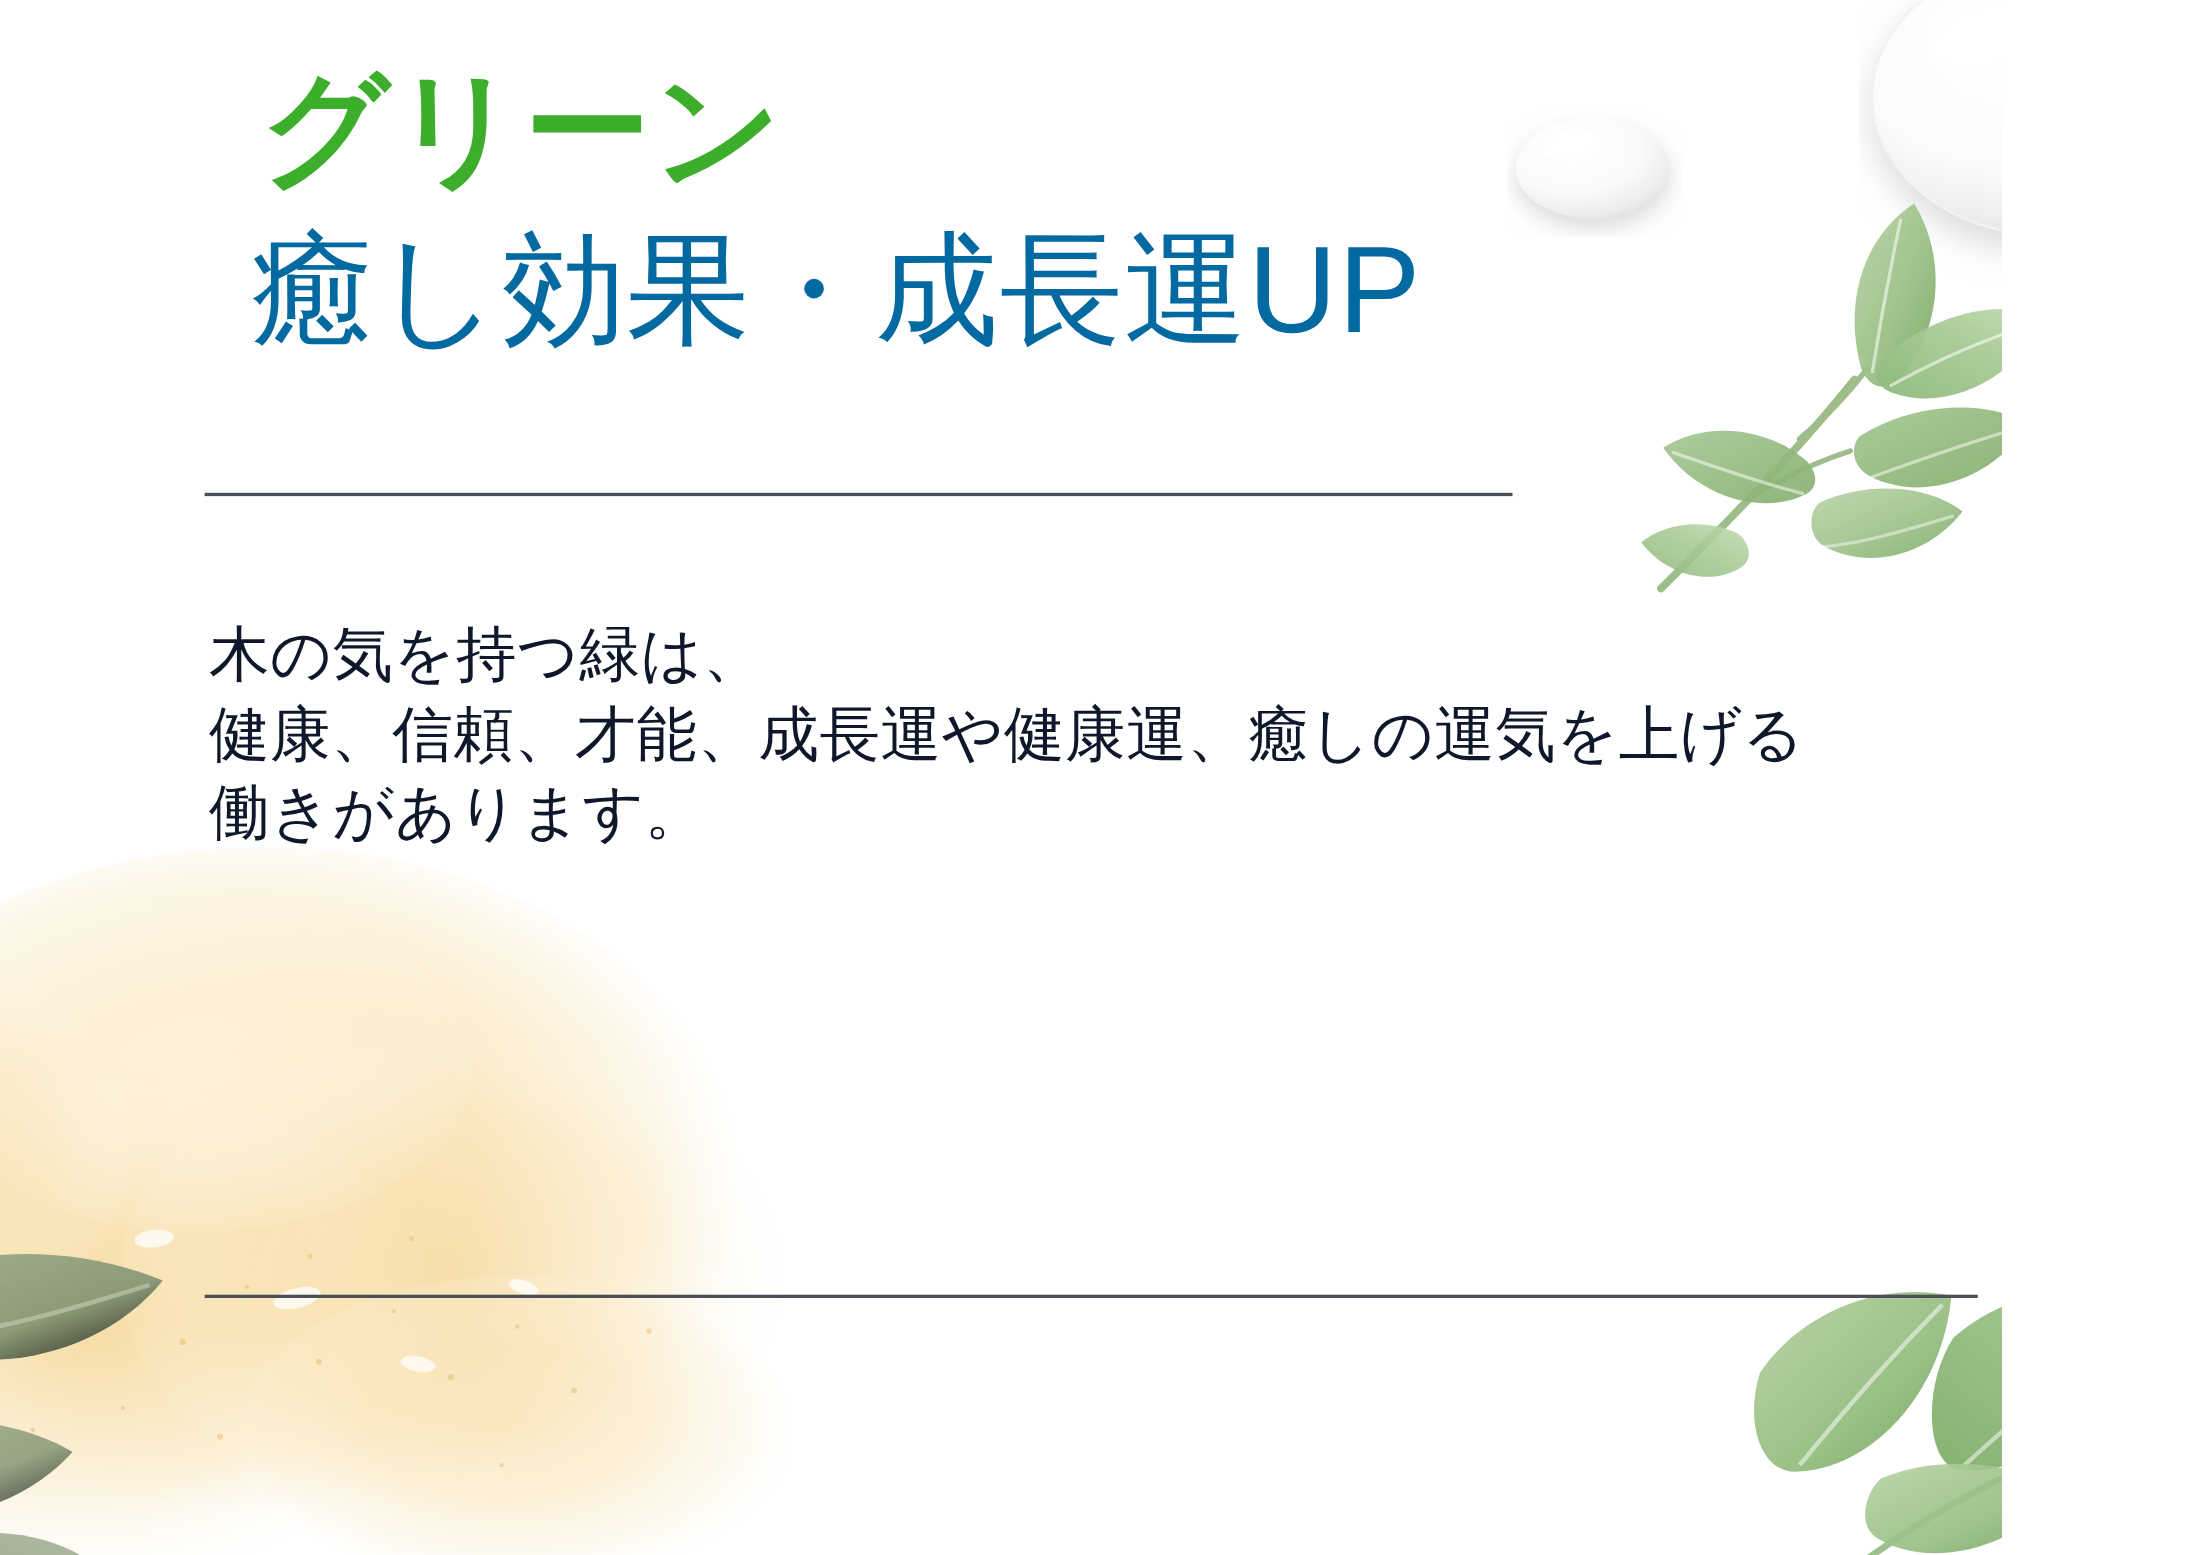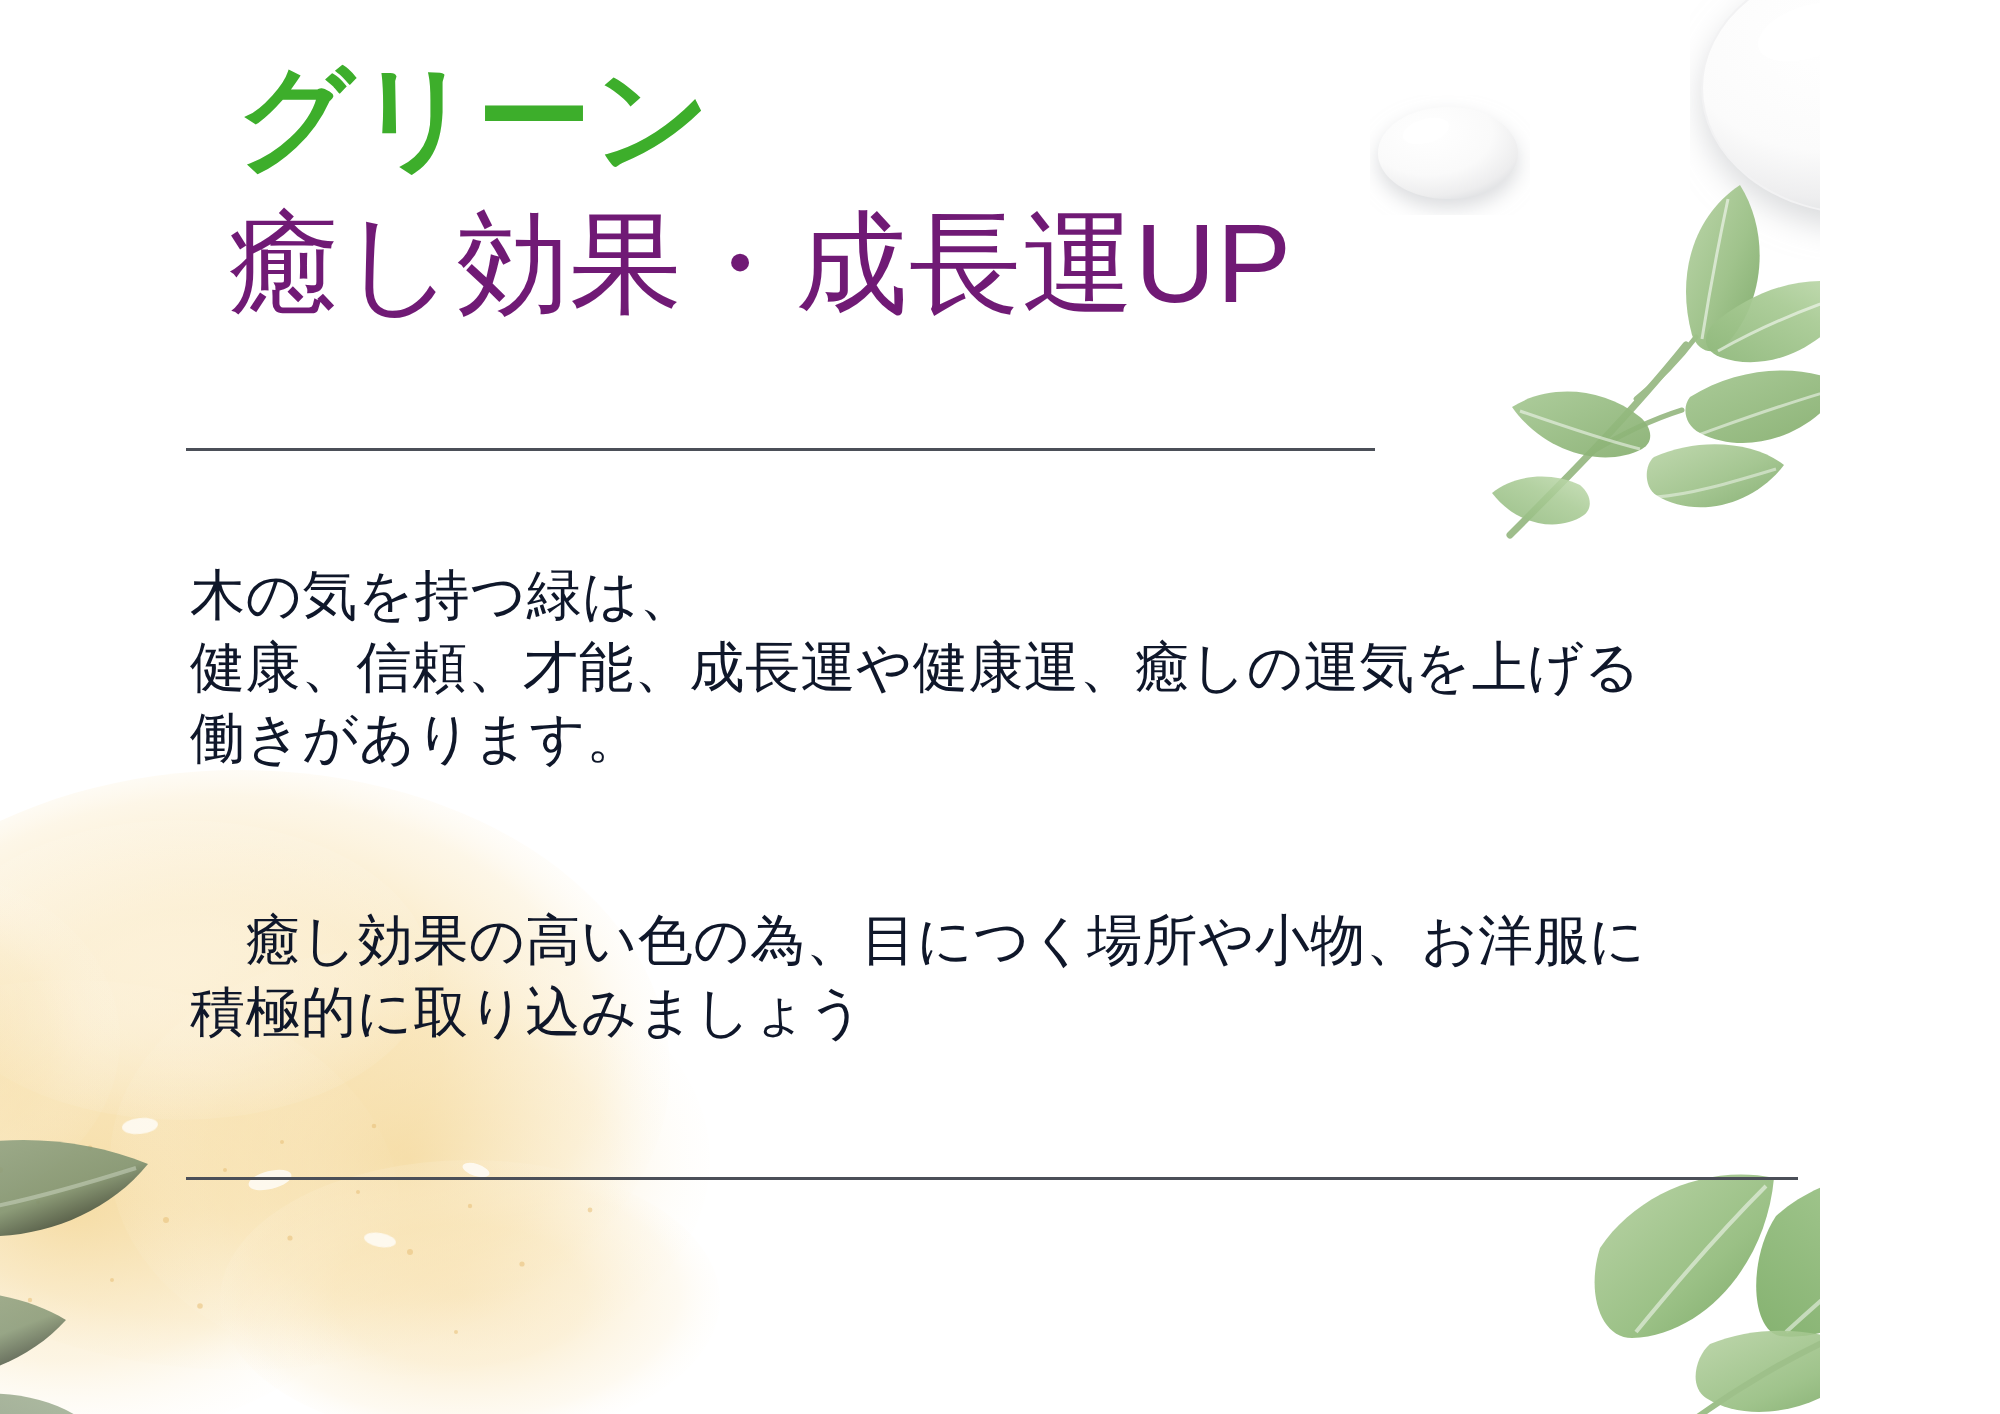--- a/index.html
+++ b/index.html
@@ -26,21 +26,21 @@
   #content{ position:absolute; inset:0; }
 
   #title-green{
     position:absolute; left:237px; top:60px;
     font-size:115px; line-height:1.0; letter-spacing:2px;
     font-weight:700; color:#3dae2b; white-space:nowrap;
   }
   #title-sub{
     position:absolute; left:228px; top:208px;
     font-size:112px; line-height:1.0; letter-spacing:1px;
-    font-weight:400; color:#701a75; white-space:nowrap;
+    font-weight:400; color:#0369a1; white-space:nowrap;
   }
 
   .divider{
     position:absolute; height:0; border-top:3px solid #4b4f58;
   }
   #divider-top{ left:186px; top:448px; width:1189px; }
   #divider-bottom{ left:186px; top:1177px; width:1612px; }
 
   .body-block{
     position:absolute; color:#0f172a;
@@ -248,19 +248,17 @@
     <div id="title-green">グリーン</div>
 
     <div id="title-sub">癒し効果・成長運UP</div>
 
     <div class="divider" id="divider-top"></div>
 
     <div class="body-block" id="body-paragraph-1">木の気を持つ緑は、
 健康、信頼、才能、成長運や健康運、癒しの運気を上げる
 働きがあります。</div>
 
-    <div class="body-block" id="body-paragraph-2">　癒し効果の高い色の為、目につく場所や小物、お洋服に
-積極的に取り込みましょう</div>
 
     <div class="divider" id="divider-bottom"></div>
 
   </div>
 </div>
 
 </body></html>

